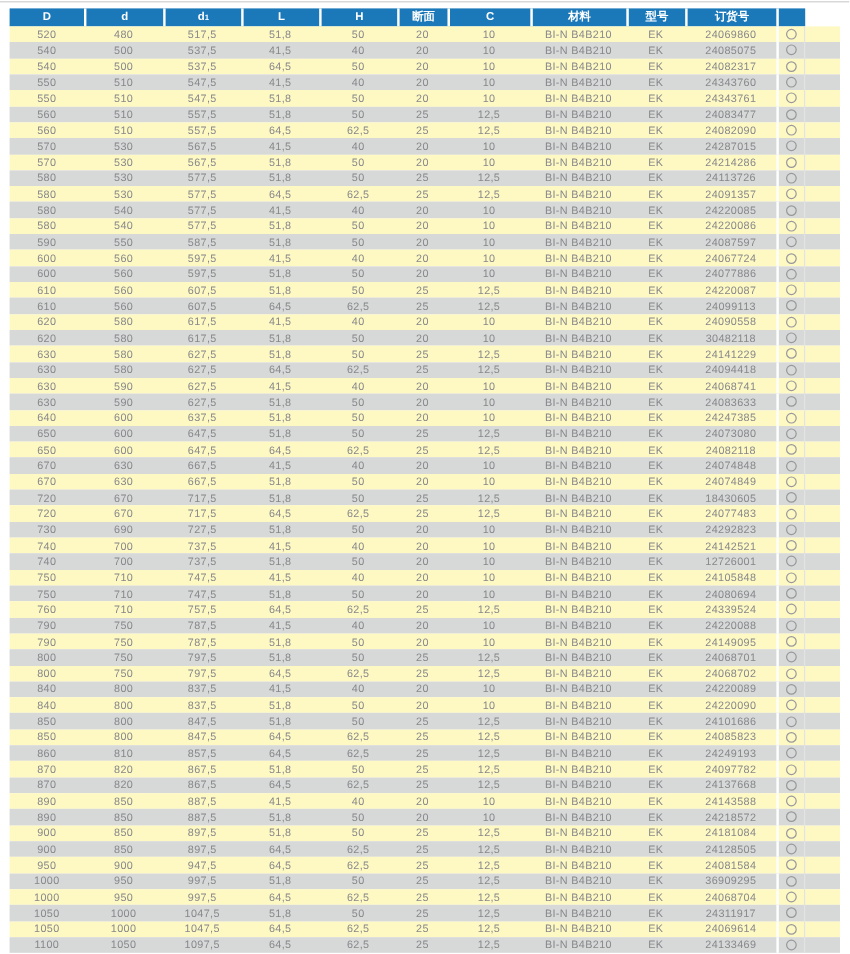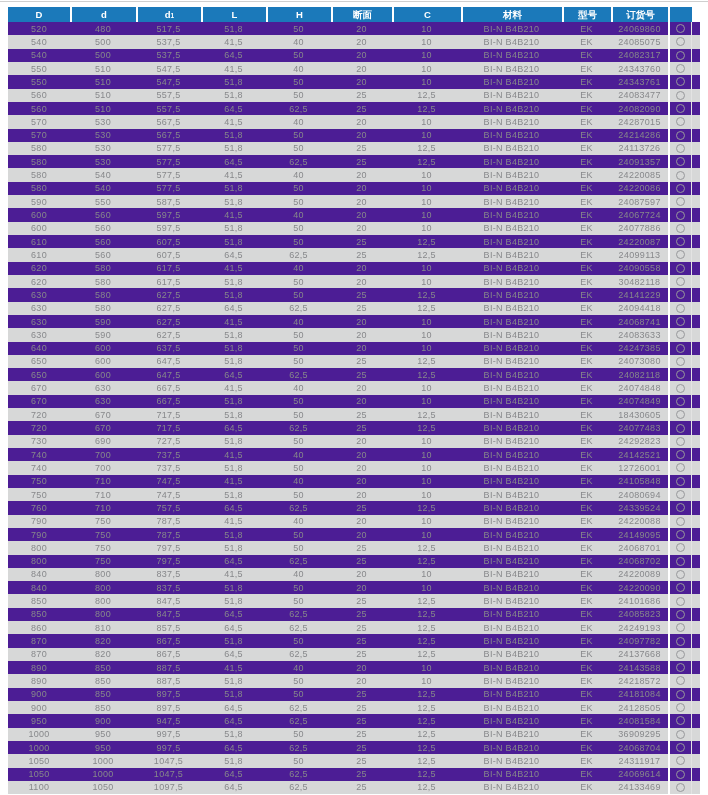--- a/index.html
+++ b/index.html
@@ -20,37 +20,37 @@
     box-sizing:border-box;
     background:var(--header-bg,#1b79ba);
     color:var(--header-text,#ffffff);
     font-weight:bold;font-size:9.5px;line-height:14px;
     display:flex;align-items:center;justify-content:center;
     border-left:2px solid #fff;
   }
   .th:first-child{border-left:none;}
   .th sub{font-size:6.5px;line-height:1;transform:translateY(2px);}
   .tbody{display:flex;flex-direction:column;height:772px;}
-  .tr{display:flex;flex:1 1 0;background:#4c1d95;}
+  .tr{display:flex;flex:1 1 0;background:#fef9c3;}
   .tr.stripe{background:var(--stripe,#d7d8d8);}
   .td{
     box-sizing:border-box;
     font-size:9px;color:var(--data-text,#87888b);
     letter-spacing:0.3px;
     display:flex;align-items:center;justify-content:center;
     white-space:nowrap;overflow:hidden;
   }
   .td.sel{border-left:2px solid #ffffff;border-right:1px solid #e3e3e3;}
   .circle{
     width:7px;height:7px;border:1px solid var(--circle-border,#97989b);
     border-radius:50%;display:block;background:transparent;
   }
   
   .c0{width:62px}.c1{width:66px}.c2{width:65px}.c3{width:65px}.c4{width:65px}
-  .c5{width:61px}.c6{width:69px}.c7{width:101px}.c8{width:49px}.c9{width:57px}.c10{width:24px}
+  .c5{width:42px}.c6{width:69px}.c7{width:80px}.c8{width:49px}.c9{width:76px}.c10{width:24px}
 </style>
 </head>
 <body>
 
 <div class="page">
   <div class="top-rule"></div>
   <div class="tablewrap">
     <div class="thead">
         <div class="th c0">D</div>
         <div class="th c1">d</div>

